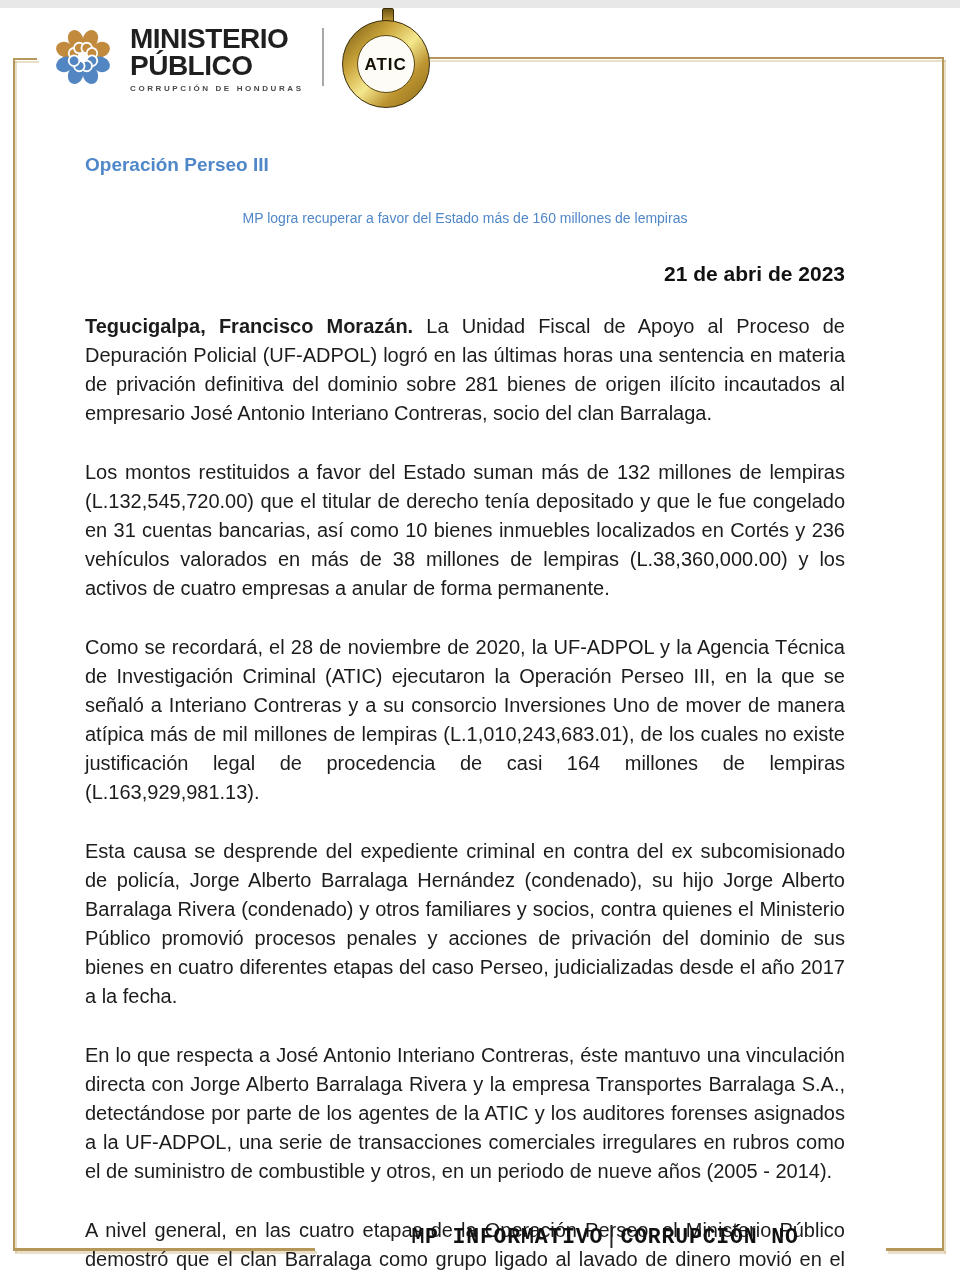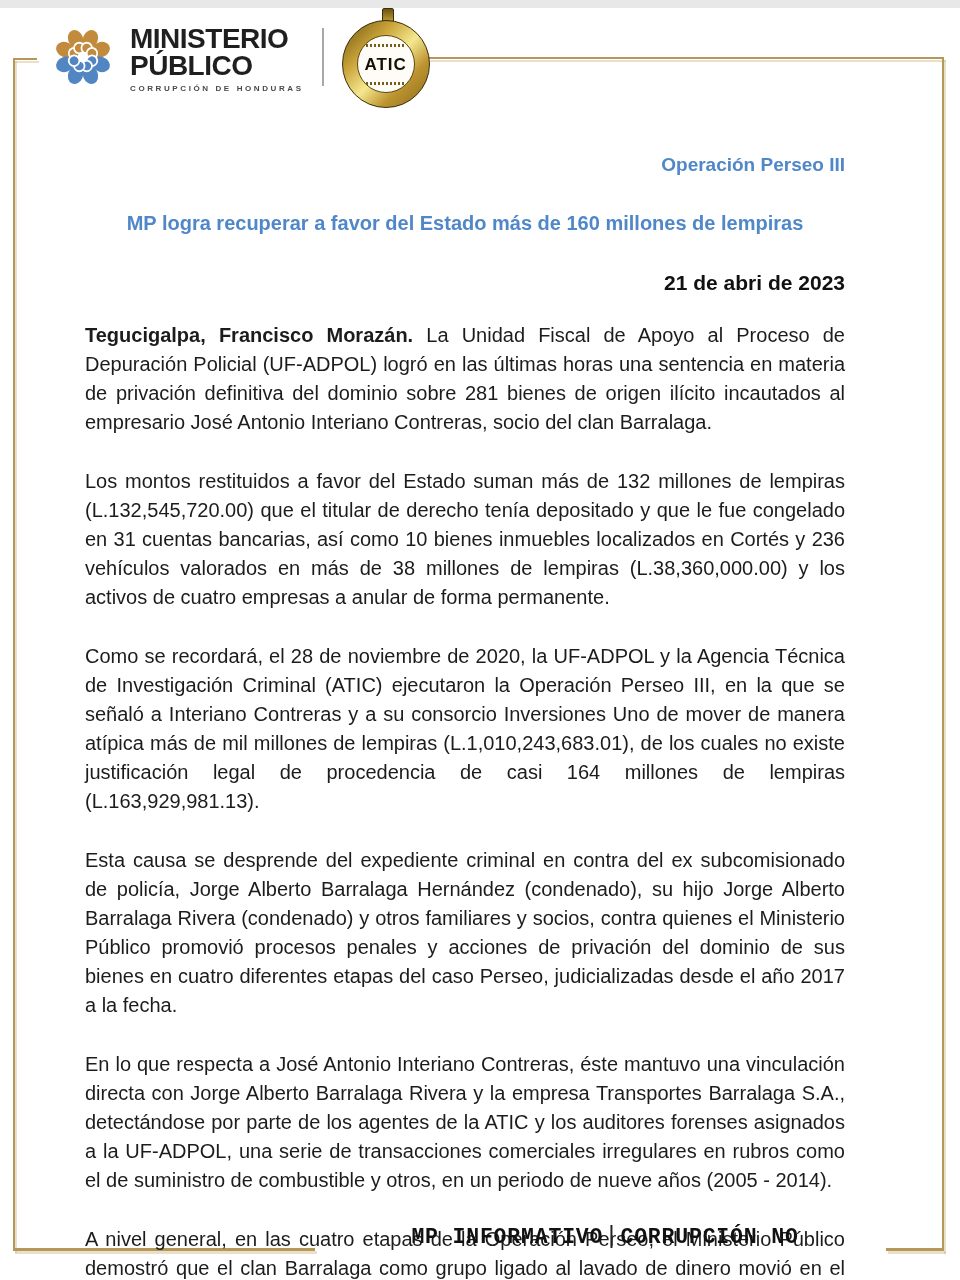--- a/index.html
+++ b/index.html
@@ -78,51 +78,51 @@
     display: flex;
     align-items: center;
     justify-content: center;
   }
   .atic-inner {
     width: 58px; height: 58px;
     border-radius: 50%;
     background: #fdfcf6;
     border: 1px solid #5c4710;
     display: flex;
-    flex-direction: column;
+    flex-direction: row;
     align-items: center;
     justify-content: center;
     gap: 9px;
   }
   .atic-microtext {
     width: 40px; height: 3px;
     background: repeating-linear-gradient(90deg, #7a5c16 0 2px, transparent 2px 4px);
   }
   .atic-name {
     font-size: 17px;
     font-weight: 700;
     letter-spacing: 1px;
     color: #151004;
     line-height: 1;
   }
 
   
   .content { position: absolute; top: 110px; left: 85px; width: 760px; }
   .op-title {
     margin-top: 36px;
-    text-align: right;
+    text-align: left;
     font-size: 19px;
     font-weight: 700;
     color: #5087c8;
   }
   .headline {
     margin-top: 32px;
     text-align: center;
-    font-size: 20px;
-    font-weight: 700;
+    font-size: 14px;
+    font-weight: 400;
     line-height: 1.55;
     color: #5087c8;
   }
   .doc-date {
     margin-top: 32px;
     text-align: right;
     font-size: 21px;
     font-weight: 700;
     color: #111;
   }

